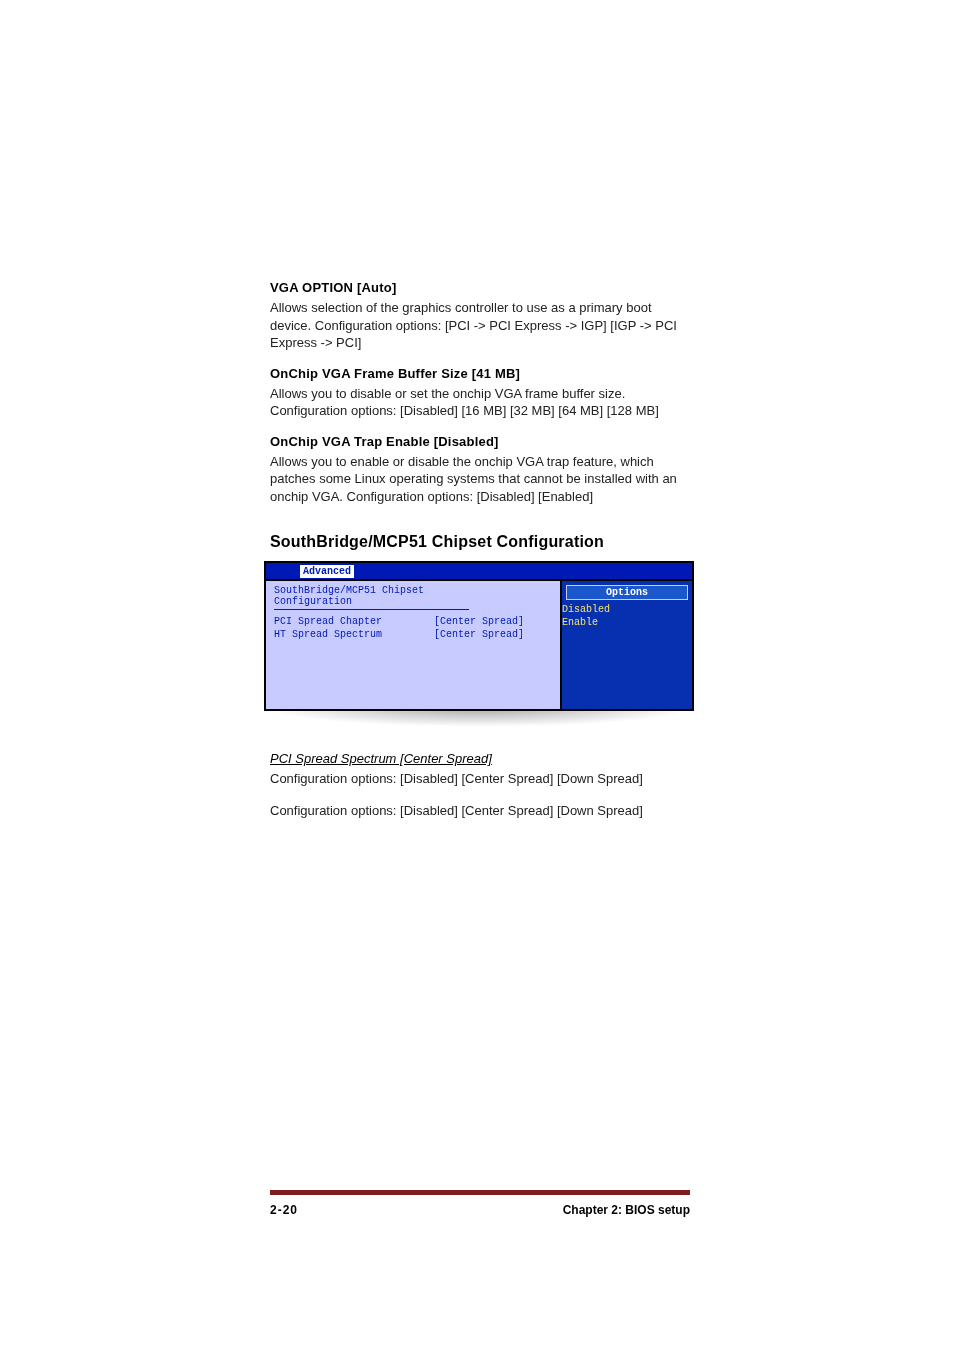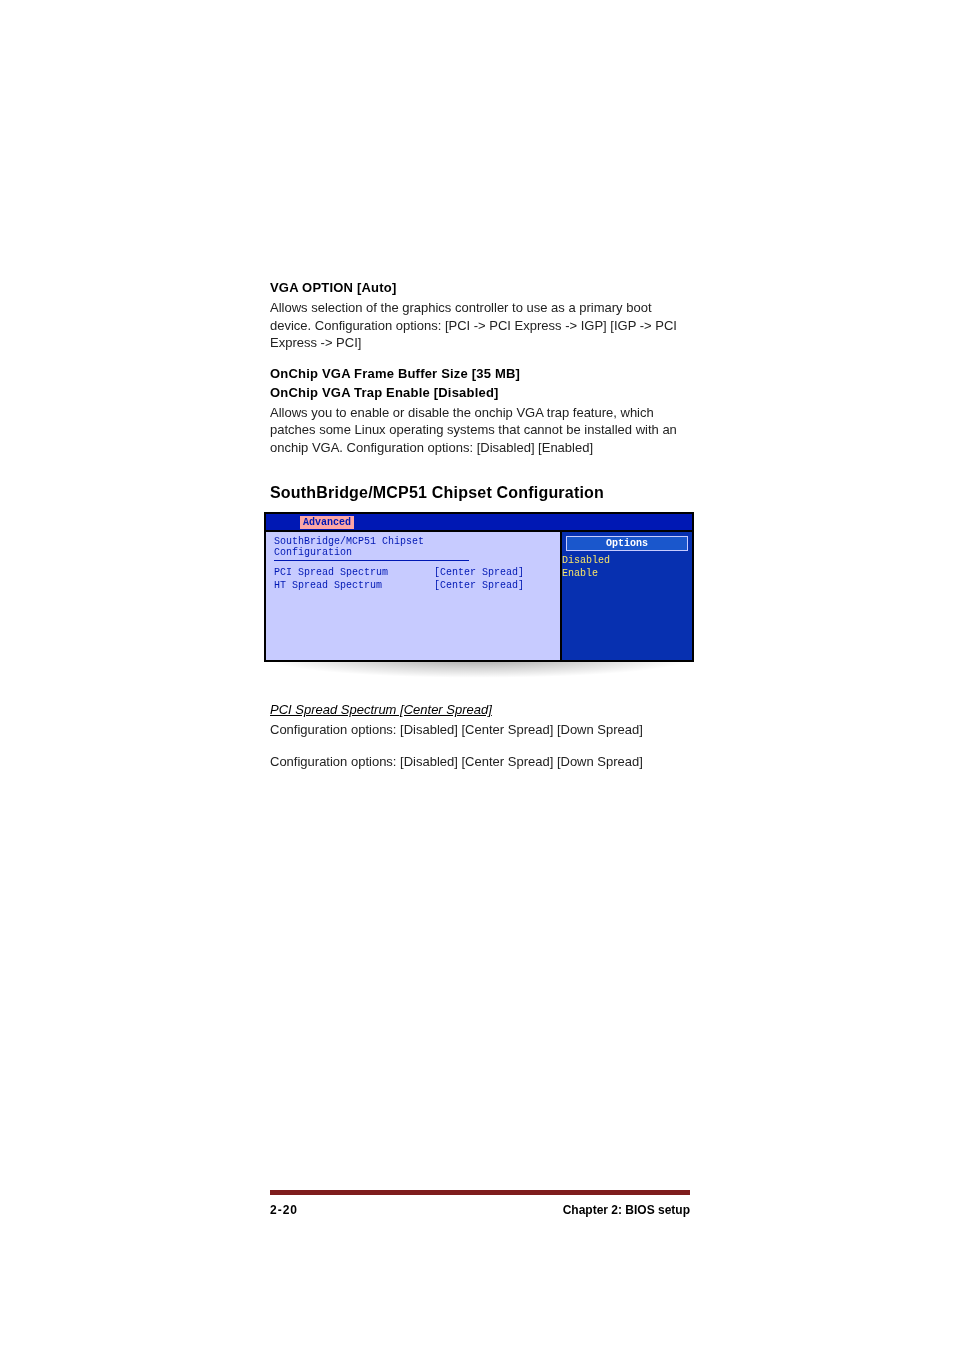--- a/index.html
+++ b/index.html
@@ -45,21 +45,21 @@
   .bios-top {
     background: #0018b4;
     height: 18px;
     border: 2px solid #000;
     border-bottom: none;
     position: relative;
   }
   .bios-tab {
     position: absolute;
     left: 34px; top: 2px;
-    background: #fca5a5;
+    background: #ffffff;
     color: #0018b4;
     font-family: "Courier New", monospace;
     font-size: 10px;
     padding: 1px 3px;
     font-weight: bold;
   }
   .bios-body {
     display: flex;
     border: 2px solid #000;
     font-family: "Courier New", monospace;
@@ -141,36 +141,37 @@
 </style>
 </head>
 <body>
 
 <div class="page">
 
   <div class="bold-title">VGA OPTION [Auto]</div>
 
   <div class="body-text">Allows selection of the graphics controller to use as a primary boot device. Configuration options: [PCI -&gt; PCI Express -&gt; IGP] [IGP -&gt; PCI Express -&gt; PCI]</div>
 
-  <div class="bold-title">OnChip VGA Frame Buffer Size [35 MB]</div>
+  <div class="bold-title">OnChip VGA Frame Buffer Size [41 MB]</div>
+  <div class="body-text">Allows you to disable or set the onchip VGA frame buffer size. Configuration options: [Disabled] [16 MB] [32 MB] [64 MB] [128 MB]</div>
 
   <div class="bold-title">OnChip VGA Trap Enable [Disabled]</div>
   <div class="body-text">Allows you to enable or disable the onchip VGA trap feature, which patches some Linux operating systems that cannot be installed with an onchip VGA. Configuration options: [Disabled] [Enabled]</div>
 
   <div class="section-heading">SouthBridge/MCP51 Chipset Configuration</div>
 
   <div class="bios-wrap">
     <div class="bios-top">
       <span class="bios-tab">Advanced</span>
     </div>
     <div class="bios-body">
       <div class="bios-left">
         <div class="bios-left-title">SouthBridge/MCP51 Chipset Configuration</div>
         <div class="bios-row">
-          <span class="k">PCI Spread Spectrum</span>
+          <span class="k">PCI Spread Chapter</span>
           <span>[Center Spread]</span>
         </div>
         <div class="bios-row">
           <span class="k">HT Spread Spectrum</span>
           <span>[Center Spread]</span>
         </div>
       </div>
       <div class="bios-right">
         <div class="bios-opt-title">Options</div>
         <div class="bios-opt-list">

